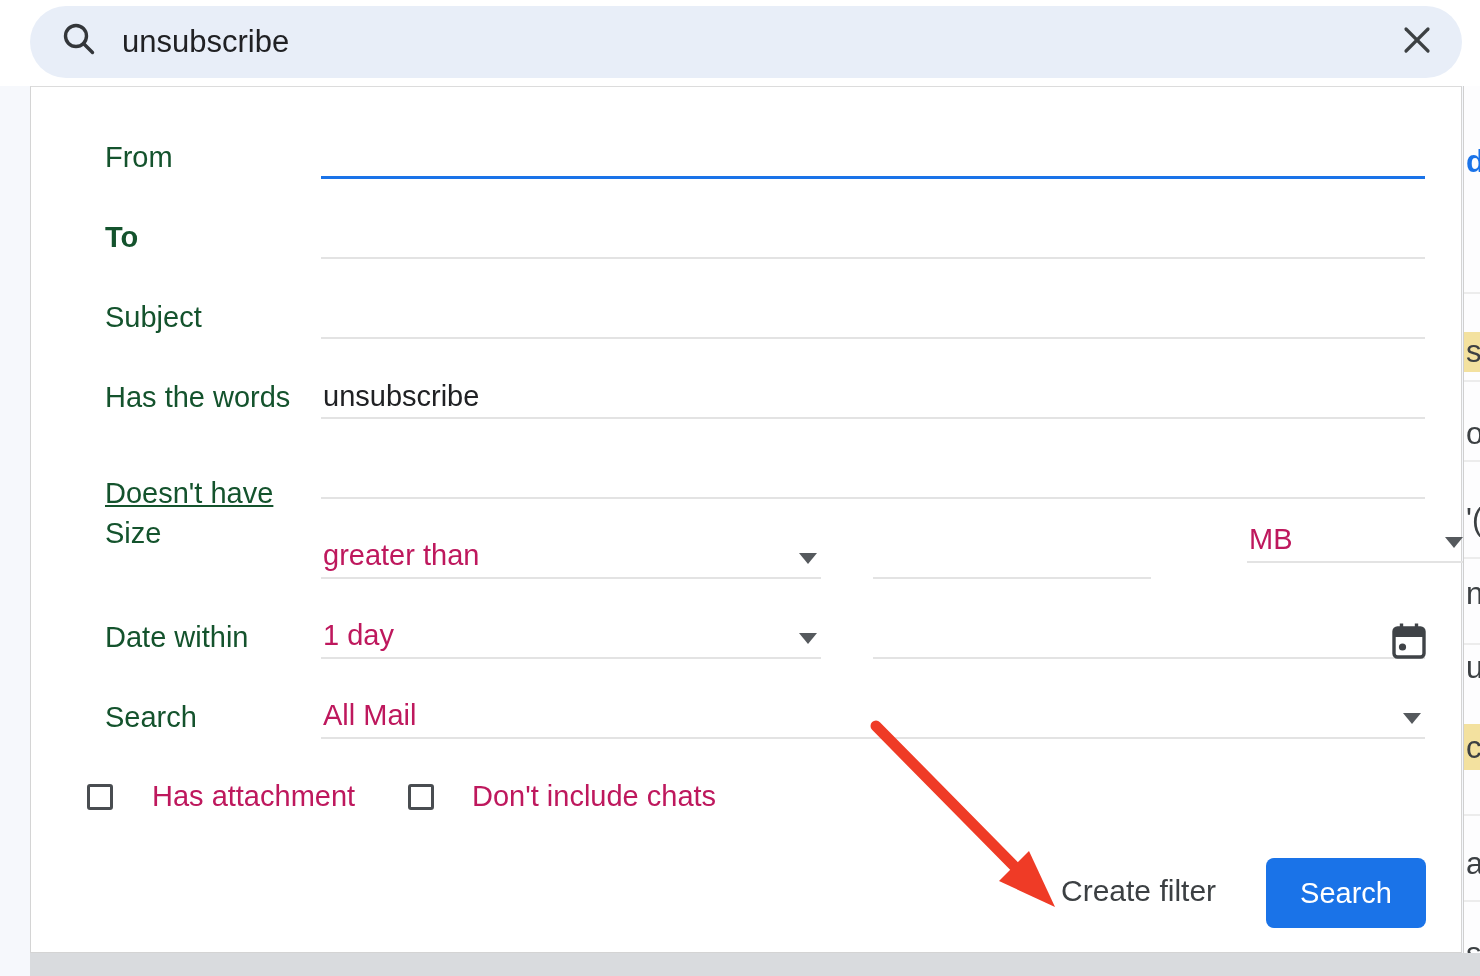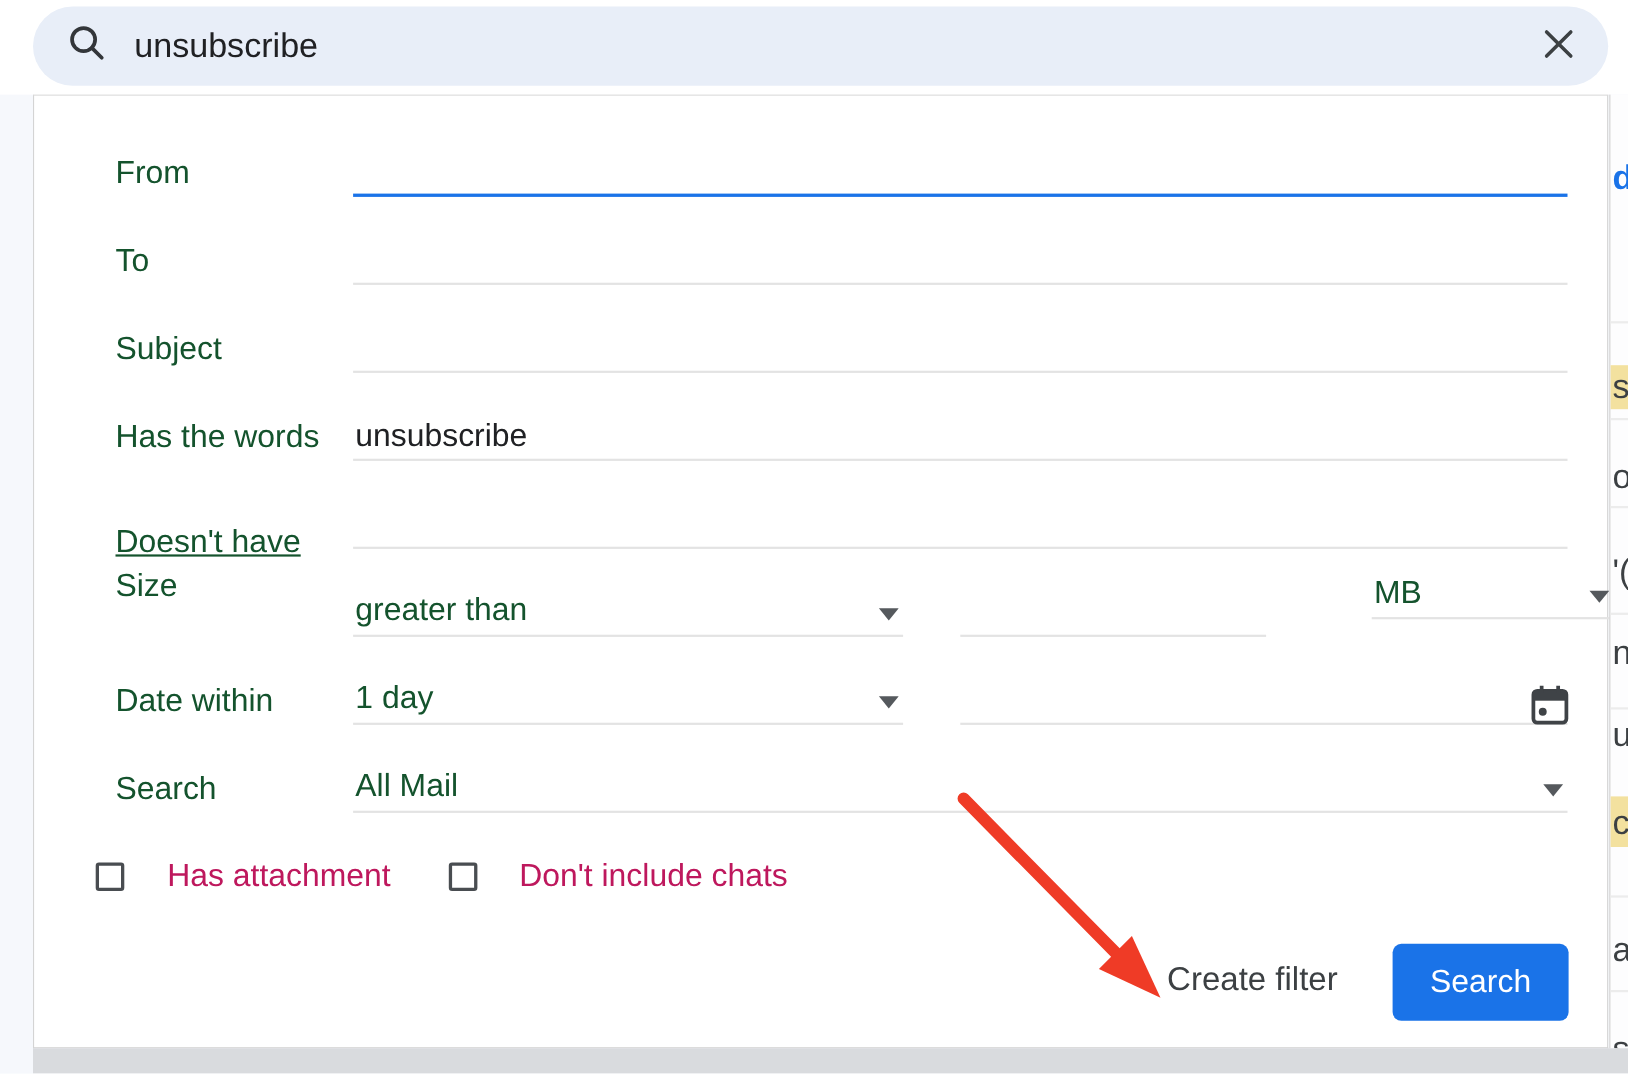--- a/index.html
+++ b/index.html
@@ -32,21 +32,21 @@
     position:absolute; left:52px; font-size:29px; color:#14532d; line-height:44px;margin-left:22px;
   }
   .field-input {
     position:absolute; left:290px; width:1104px; height:44px;
     border:none; border-bottom:2px solid #e3e3e3; outline:none; background:transparent;
     font-family:inherit; font-size:29px; color:#202124; padding:0 2px;
   }
   .field-input.focused { border-bottom:3px solid #1a73e8; }
   .dropdown {
     position:absolute; height:44px; border-bottom:2px solid #e3e3e3;
-    font-size:29px; color:#14532d; line-height:40px; cursor:pointer; padding-left:2px;
+    font-size:29px; color:#be185d; line-height:40px; cursor:pointer; padding-left:2px;
   }
   .dd-arrow {
     position:absolute; width:0; height:0; top:18px;
     border-left:9px solid transparent; border-right:9px solid transparent;
     border-top:11px solid #55595d;
   }
   .num-input {
     position:absolute; height:44px; border:none; border-bottom:2px solid #e3e3e3;
     outline:none; background:transparent; font-family:inherit; font-size:29px; color:#202124;
   }
@@ -95,21 +95,21 @@
       <line x1="28" y1="6" x2="6" y2="28" stroke="#3c4043" stroke-width="3.2" stroke-linecap="round"></line>
     </svg>
   </span>
 </div>
 
 <div class="dialog">
 
   <div class="row-label" style="top:48px;">From</div>
   <input class="field-input focused" style="top: 48px;" value="">
 
-  <div class="row-label" style="top:128px;">To</div>
+  <div class="row-label" style="top:128px;font-weight:bold;">To</div>
   <input class="field-input" style="top: 128px;" value="">
 
   <div class="row-label" style="top:208px;">Subject</div>
   <input class="field-input" style="top: 208px;" value="">
 
   <div class="row-label" style="top:288px;">Has the words</div>
   <input class="field-input" style="top: 288px;" value="unsubscribe">
 
   <div class="row-label" style="top:384px;text-decoration:underline;">Doesn't have</div>
   <input class="field-input" style="top: 368px;" value="">

